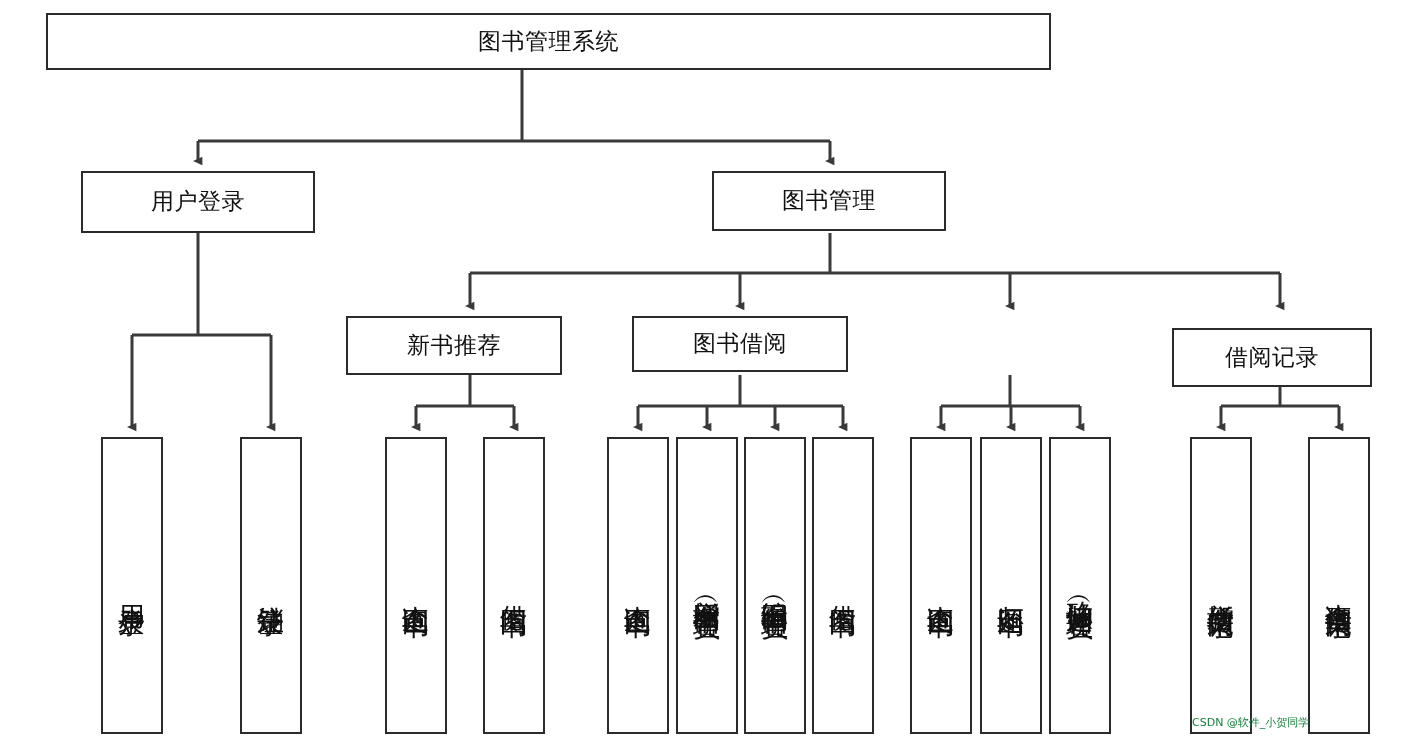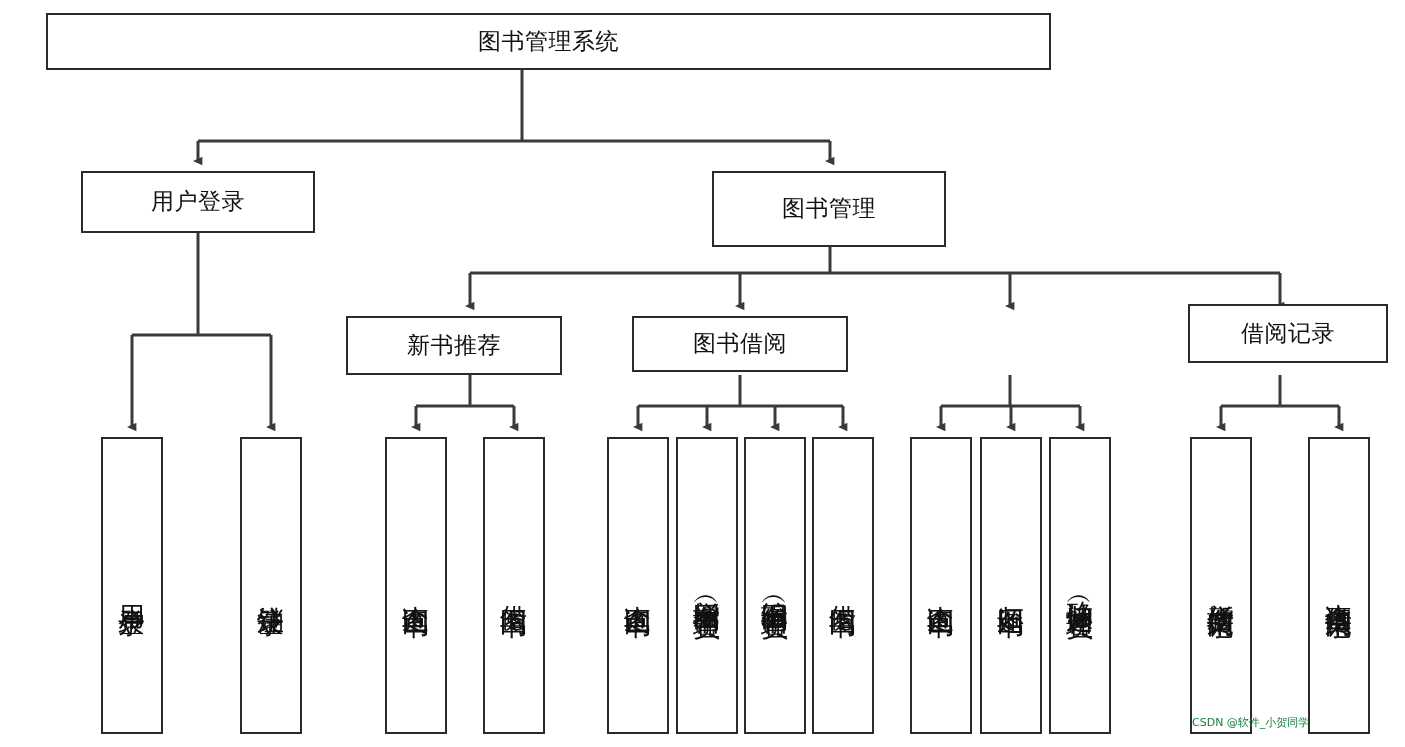--- a/index.html
+++ b/index.html
@@ -123,31 +123,31 @@
     </g>
   </svg>
 
   <div class="node-box node-h" id="node-root" style="left: 20px; top: 13px; width: 1005px; height: 57px; margin-left: 26px;">
     <span class="node-label">图书管理系统</span>
   </div>
 
   <div class="node-box node-h" id="node-l1-0" style="left: 81px; top: 171px; width: 234px; height: 62px;">
     <span class="node-label">用户登录</span>
   </div>
-  <div class="node-box node-h" id="node-l1-1" style="left: 712px; top: 171px; width: 234px; height: 76px;">
+  <div class="node-box node-h" id="node-l1-1" style="left: 712px; top: 171px; width: 234px; height: 60px;">
     <span class="node-label">图书管理</span>
   </div>
 
   <div class="node-box node-h" id="node-l2-0" style="left: 346px; top: 316px; width: 216px; height: 59px;">
     <span class="node-label">新书推荐</span>
   </div>
   <div class="node-box node-h" id="node-l2-1" style="left: 632px; top: 316px; width: 216px; height: 56px;">
     <span class="node-label">图书借阅</span>
   </div>
-  <div class="node-box node-h" id="node-l2-3" style="left: 1172px; top: 304px; width: 200px; height: 59px; margin-left: 16px;">
+  <div class="node-box node-h" id="node-l2-3" style="left: 1172px; top: 328px; width: 200px; height: 59px;">
     <span class="node-label">借阅记录</span>
   </div>
 
   <div class="node-box node-v" id="node-leaf-0" style="left: 101px; top: 437px; width: 62px; height: 297px; padding-top: 144.5px;">
     <span class="node-label">用户登录</span>
   </div>
   <div class="node-box node-v" id="node-leaf-1" style="left: 240px; top: 437px; width: 62px; height: 297px; padding-top: 144.5px;">
     <span class="node-label">注销登录</span>
   </div>
   <div class="node-box node-v" id="node-leaf-2" style="left: 385px; top: 437px; width: 62px; height: 297px; padding-top: 144.5px;">

